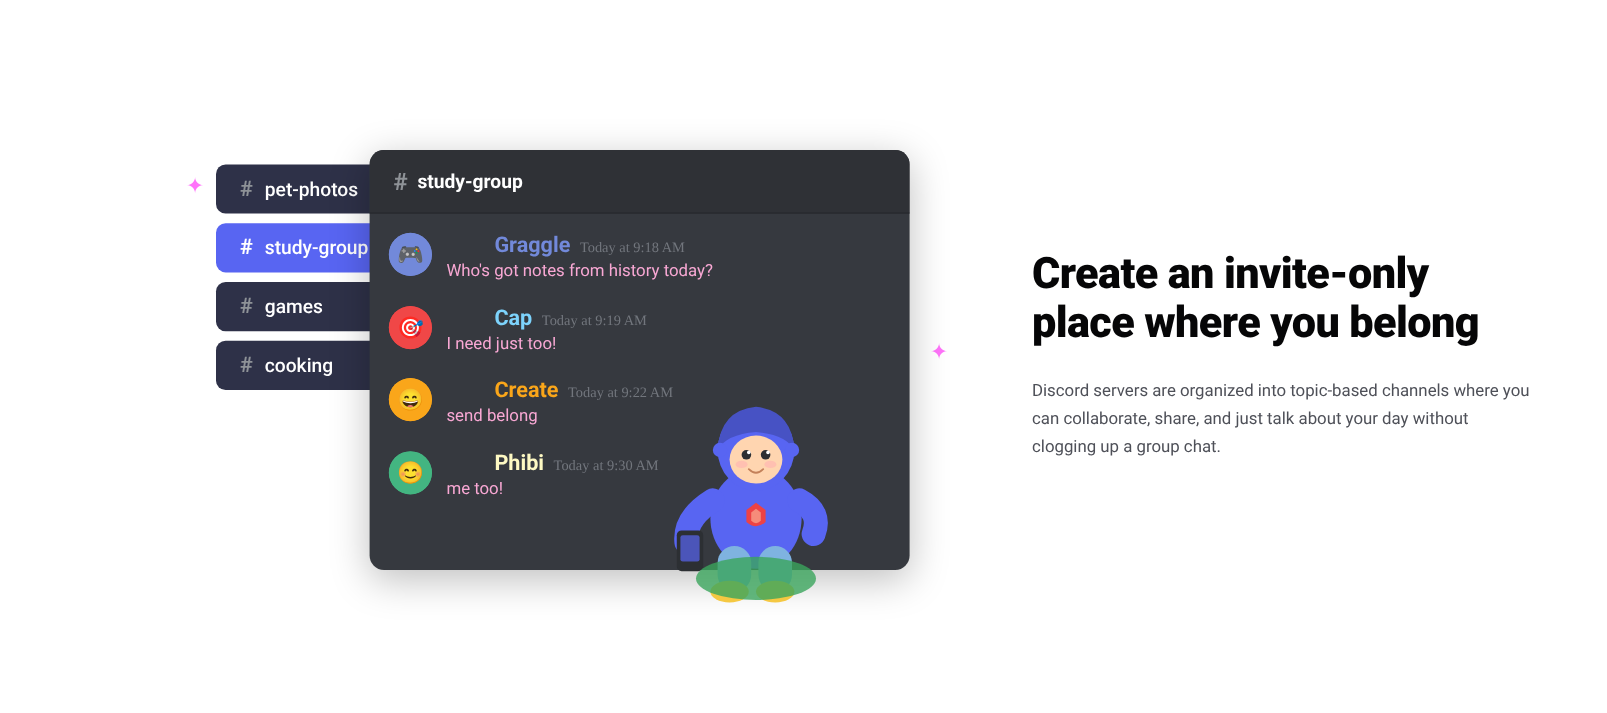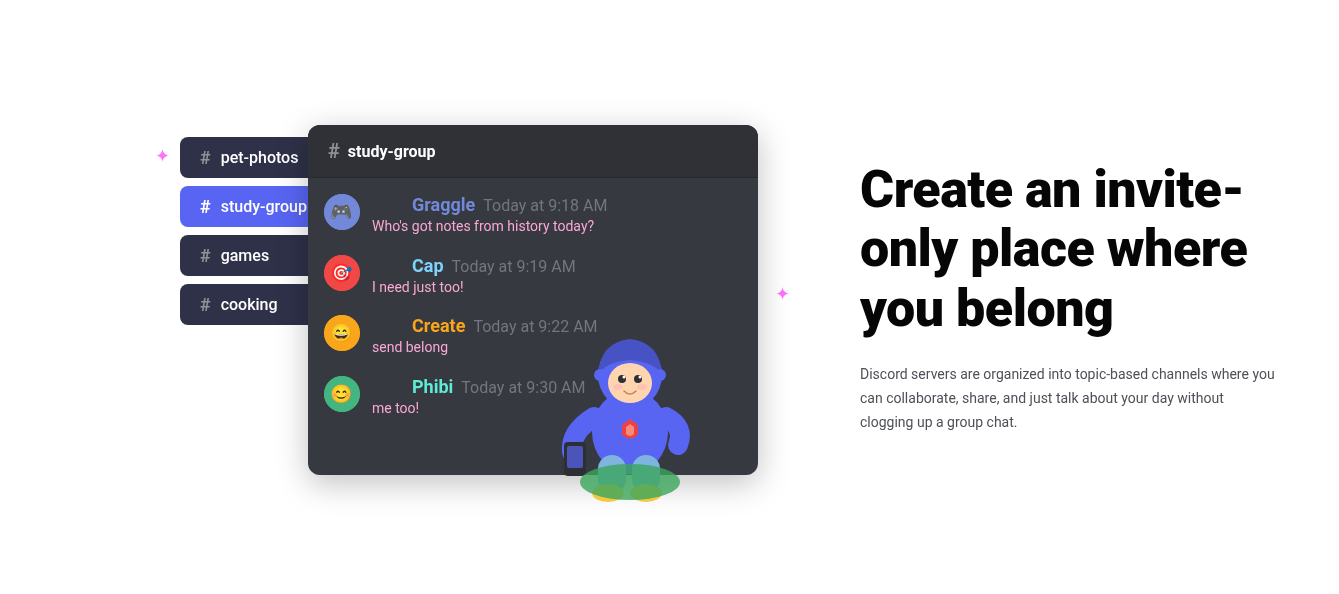--- a/index.html
+++ b/index.html
@@ -178,25 +178,26 @@
 
     .username {
       font-size: 18px;
       font-weight: 700;
       margin-left: 40px;
     }
 
     .username-graggle { color: #7289da; }
     .username-cap { color: #7dd3fc; }
     .username-peppe { color: #faa61a; }
-    .username-phibi { color: #5eead4; }
+    .username-phibi { color: #fef9c3; }
 
     .timestamp {
-      font-size: 16px;
+      font-size: 12px;
       color: #72767d;
+      font-family: Liberation Serif, serif;
     }
 
     .message-text {
       color: #f9a8d4;
       font-size: 14px;
       line-height: 1.4;
     }
 
     
     .character {
@@ -210,21 +211,21 @@
 
     
 
     
     .right-side {
       flex: 1;
       max-width: 450px;
     }
 
     .heading {
-      font-size: 52px;
+      font-size: 36px;
       font-weight: 900;
       color: #060607;
       line-height: 1.15;
       margin-bottom: 24px;
       letter-spacing: -0.5px;
     }
 
     .description {
       font-size: 14px;
       color: #4e5058;

